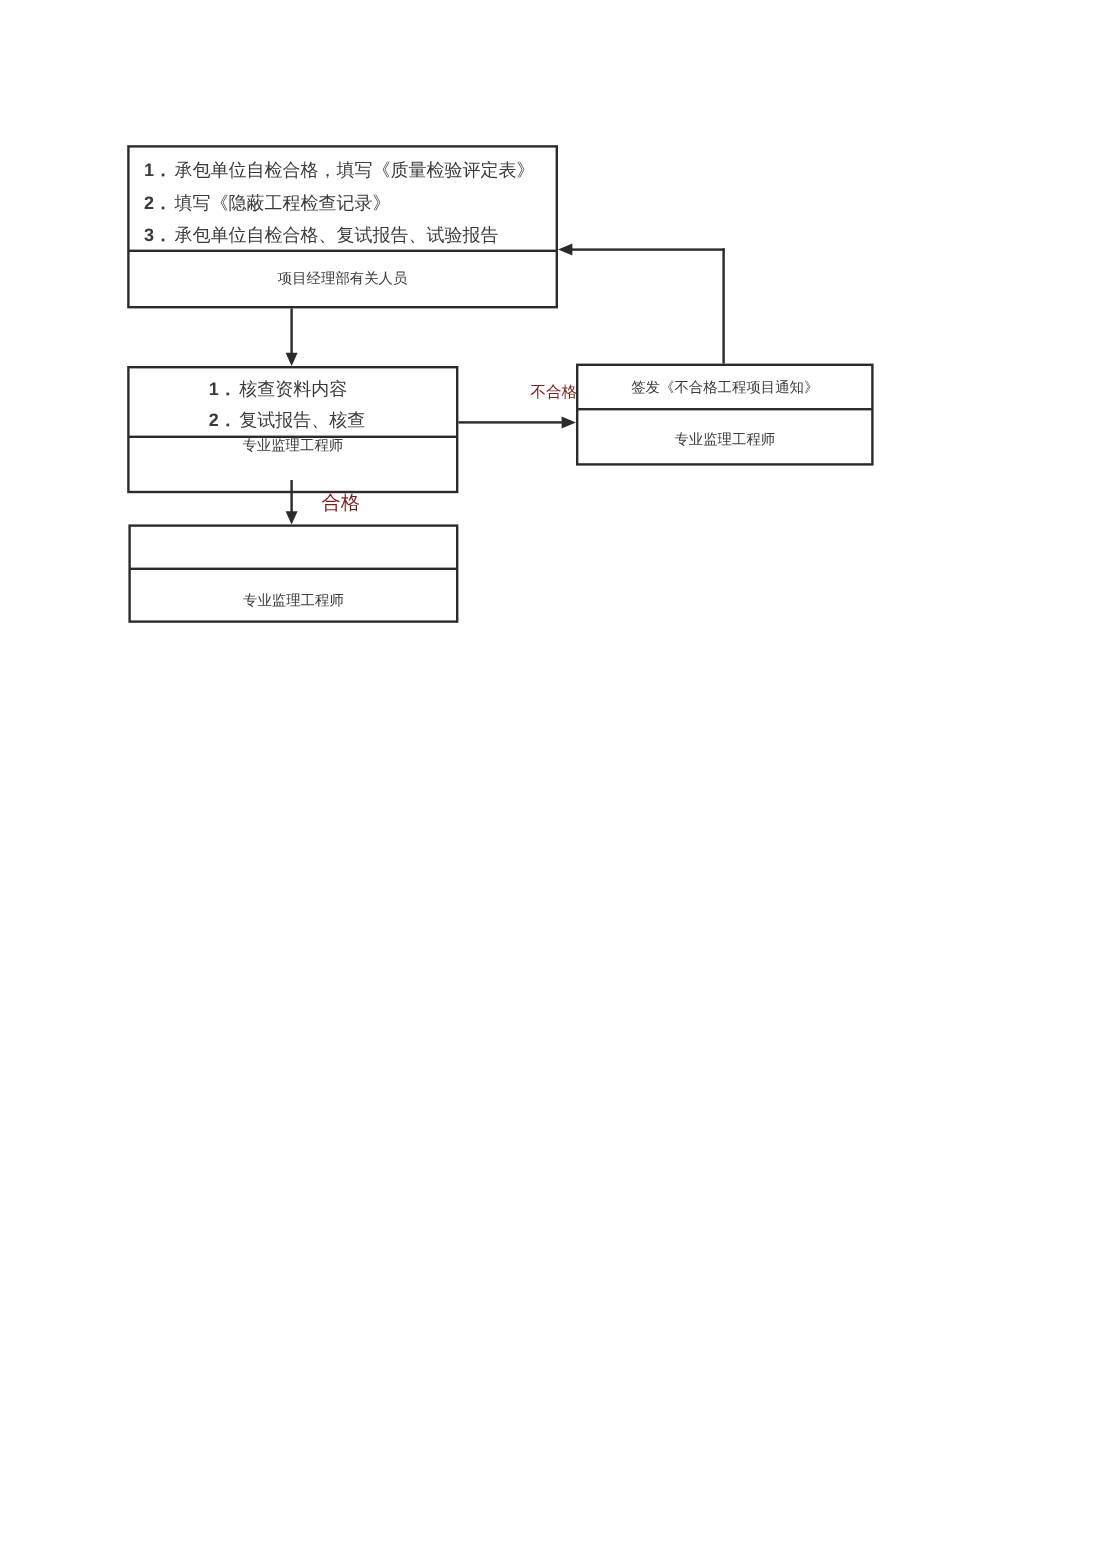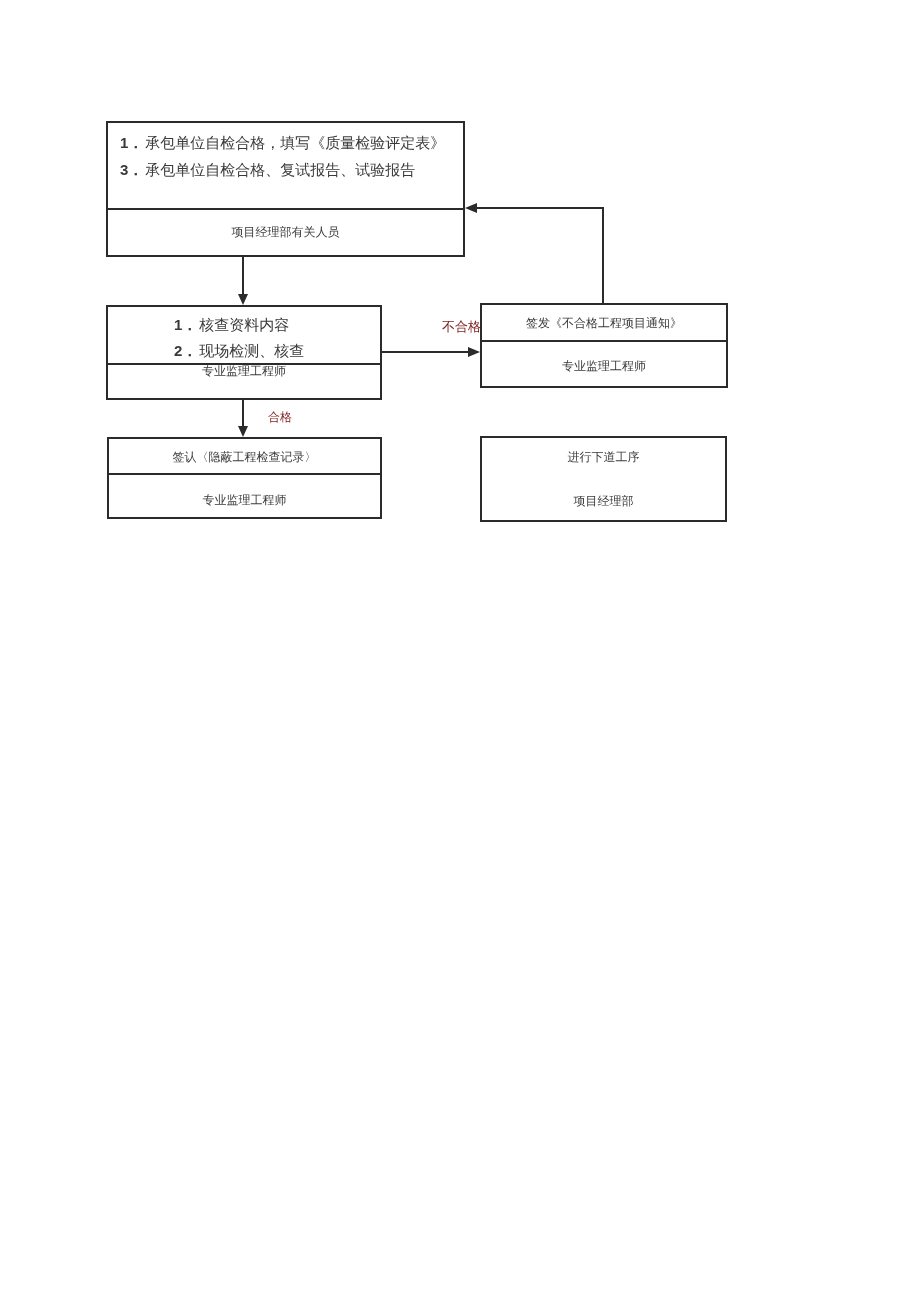--- a/index.html
+++ b/index.html
@@ -24,60 +24,56 @@
   .free-label{position:absolute;color:#7f1d1d;white-space:nowrap;}
 </style>
 </head>
 <body>
 
 <div class="canvas">
 
   <div class="box" style="left:106px;top:121px;width:359px;height:136px;">
     <div class="list" style="left:12px;top:6px;">
       <span class="item"><span class="num">1．</span><span>承包单位自检合格，填写《质量检验评定表》</span></span>
+      <span class="item"><span class="num">2．</span><span>填写《隐蔽工程检查记录》</span></span>
       <span class="item"><span class="num">3．</span><span>承包单位自检合格、复试报告、试验报告</span></span>
     </div>
     <div class="divider" style="top:85px;"></div>
     <div class="center-label" style="top:101px;">项目经理部有关人员</div>
   </div>
 
   <div class="vline" style="left:242px;top:257px;height:39px;"></div>
   <div class="arrow down" style="left:238px;top:294px;"></div>
 
-  <div class="box" style="left:106px;top:305px;width:276px;height:95px;">
+  <div class="box" style="left:106px;top:305px;width:276px;height:106px;">
     <div class="list" style="left:66px;top:5px;line-height:26px;">
       <span class="item"><span class="num">1．</span><span>核查资料内容</span></span>
-      <span class="item"><span class="num">2．</span><span>现场检测、核查</span></span>
+      <span class="item"><span class="num">2．</span><span>复试报告、核查</span></span>
     </div>
     <div class="divider" style="top:56px;"></div>
     <div class="center-label" style="top:56px;">专业监理工程师</div>
   </div>
 
   <div class="vline" style="left:242px;top:400px;height:28px;"></div>
   <div class="arrow down" style="left:238px;top:426px;"></div>
-  <div class="free-label" style="left:268px;top:409px;font-size:12px;">合格</div>
+  <div class="free-label" style="left:268px;top:409px;font-size:16px;">合格</div>
 
   <div class="hline" style="left:382px;top:351px;width:87px;"></div>
   <div class="arrow right" style="left:468px;top:347px;"></div>
   <div class="free-label" style="left:442px;top:318px;font-size:13px;">不合格</div>
 
   <div class="box" style="left:480px;top:303px;width:248px;height:85px;">
     <div class="center-label" style="top:10px;">签发《不合格工程项目通知》</div>
     <div class="divider" style="top:35px;"></div>
     <div class="center-label" style="top:53px;">专业监理工程师</div>
   </div>
 
   <div class="vline" style="left:602px;top:207px;height:96px;"></div>
   <div class="hline" style="left:476px;top:207px;width:128px;"></div>
   <div class="arrow left" style="left:465px;top:203px;"></div>
 
   <div class="box" style="left:107px;top:437px;width:275px;height:82px;">
-    <div class="center-label" style="top:10px;">签认〈隐蔽工程检查记录〉</div>
     <div class="divider" style="top:34px;"></div>
     <div class="center-label" style="top:53px;">专业监理工程师</div>
   </div>
 
-  <div class="box" style="left:480px;top:436px;width:247px;height:86px;">
-    <div class="center-label" style="top:11px;">进行下道工序</div>
-    <div class="center-label" style="top:55px;">项目经理部</div>
-  </div>
 
 </div>
 
 </body></html>

